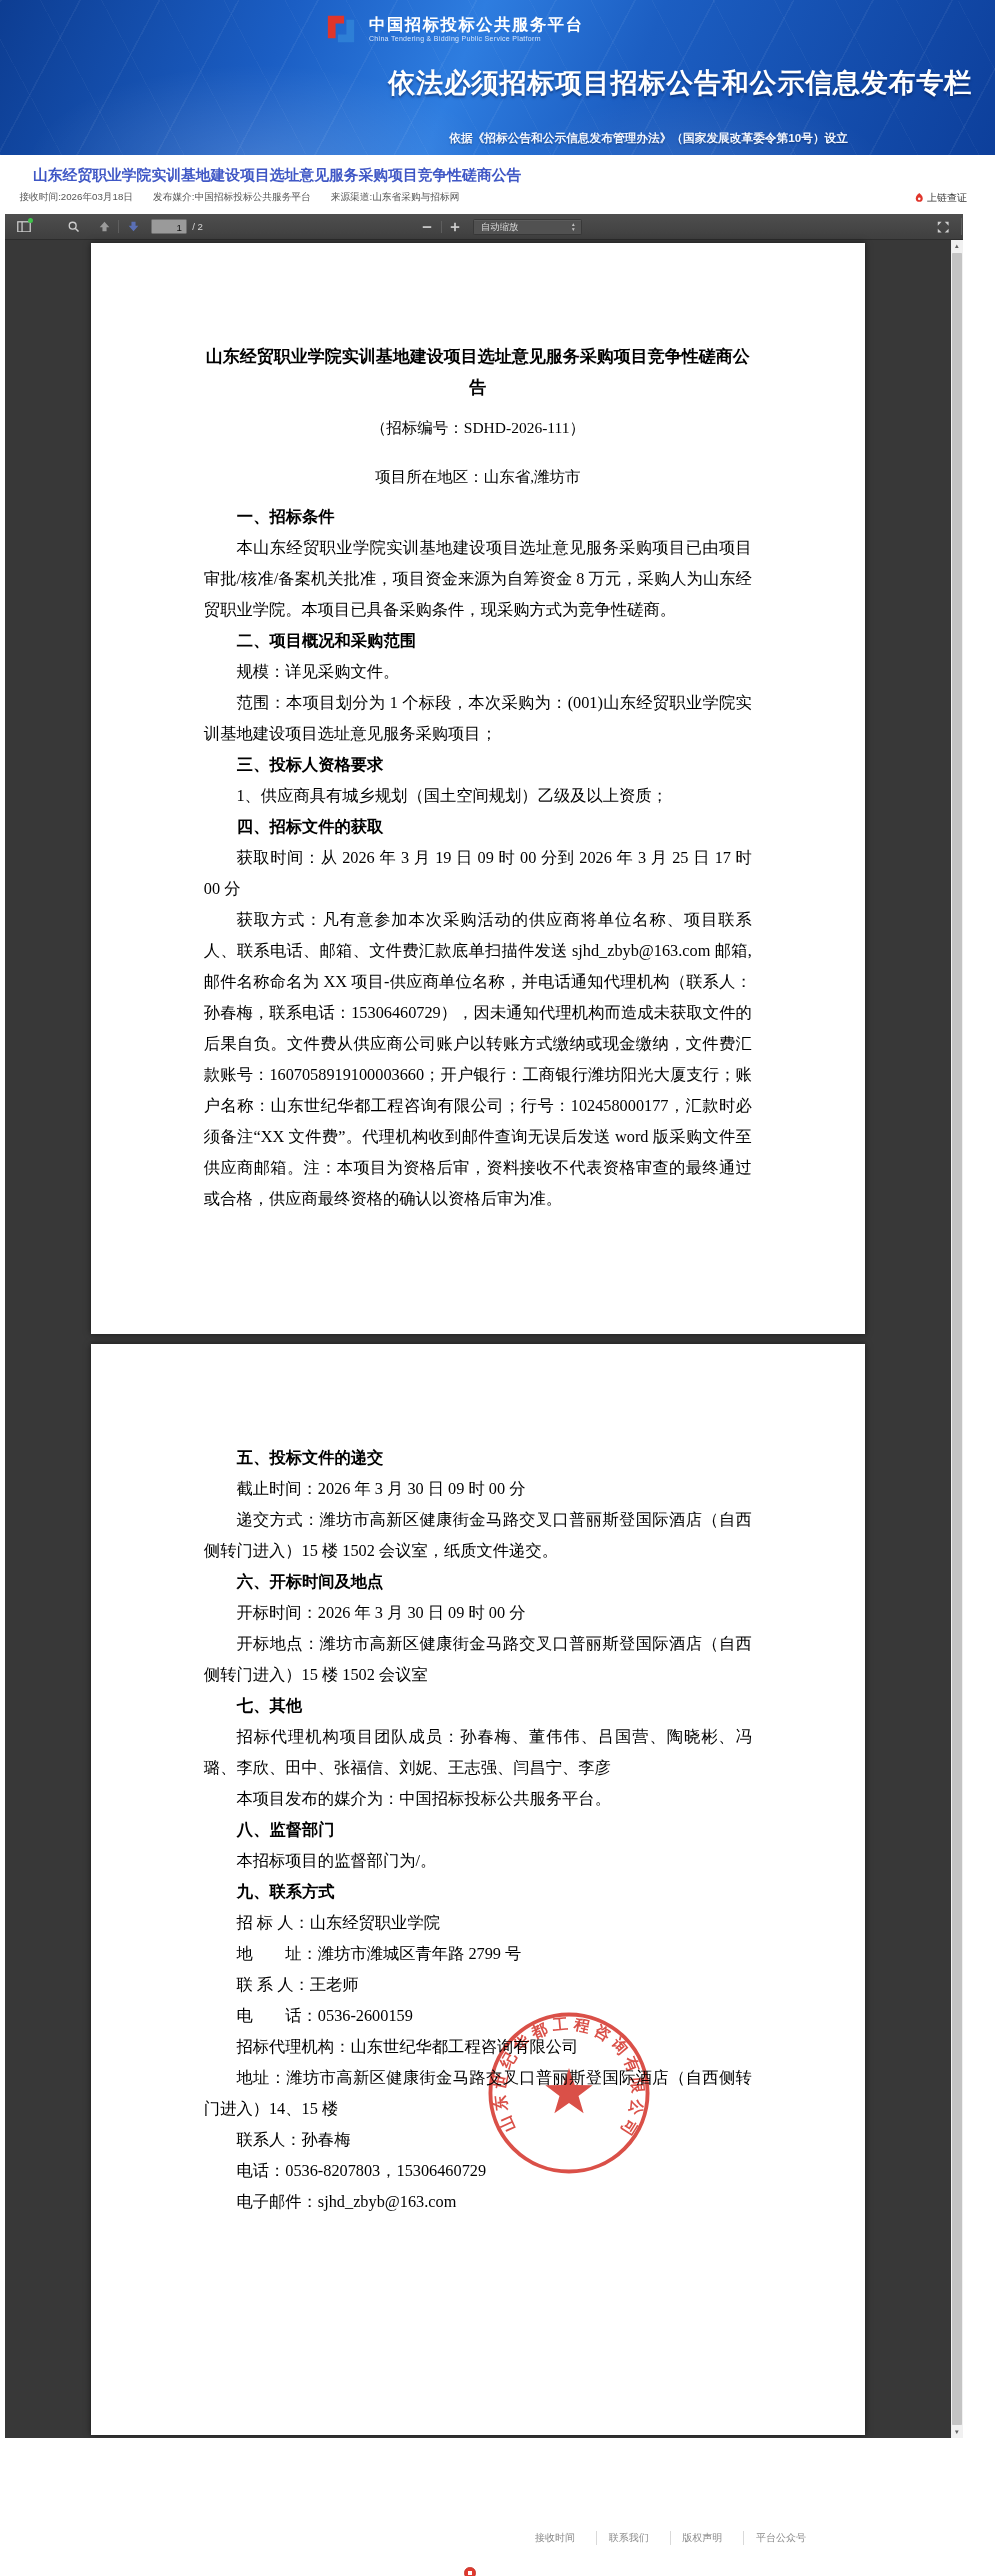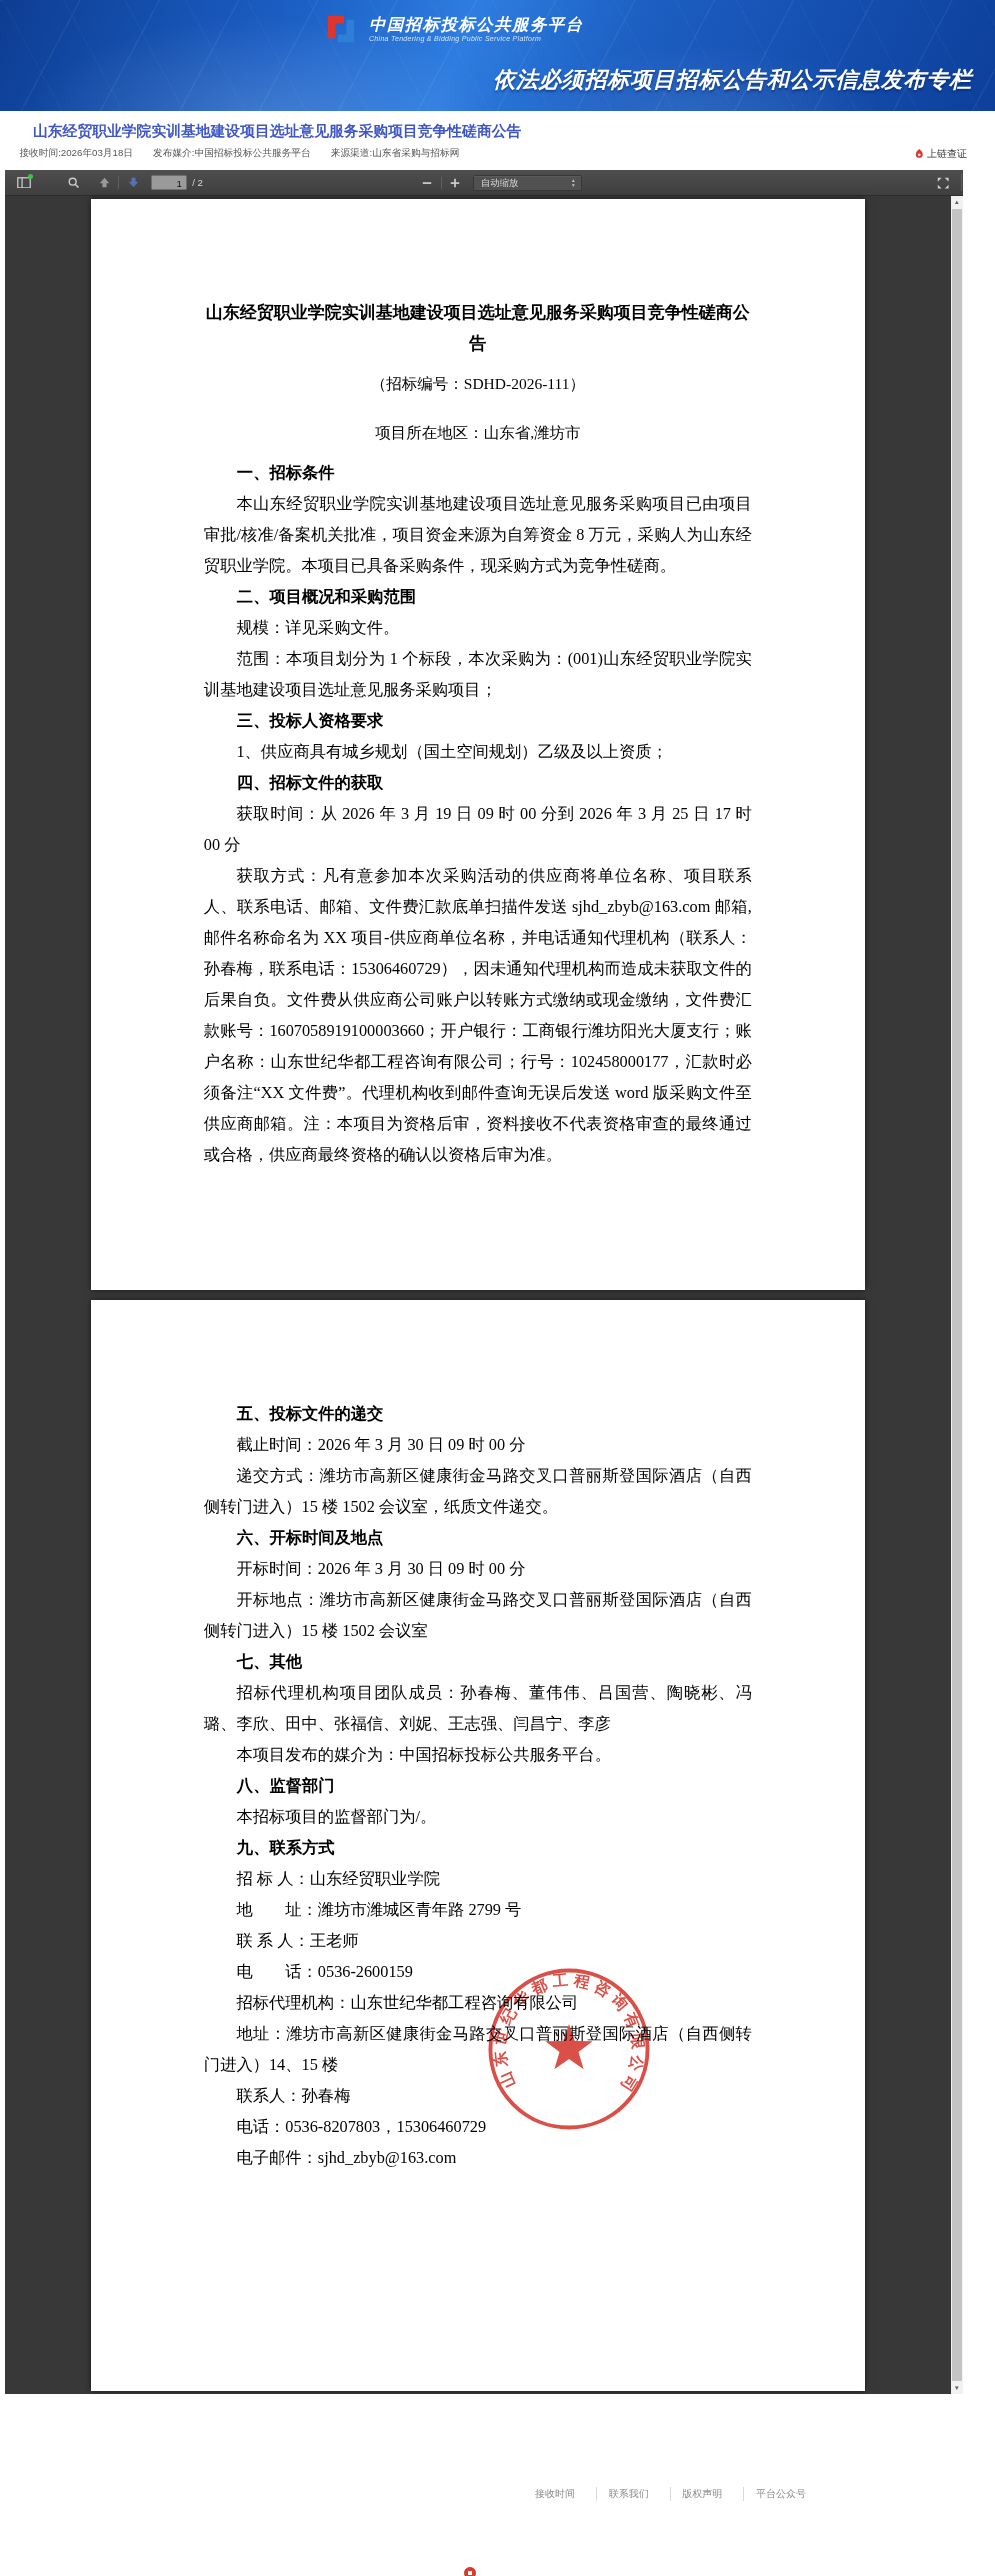--- a/index.html
+++ b/index.html
@@ -4,39 +4,38 @@
 <style>
   * { margin:0; padding:0; box-sizing:border-box; }
   html,body { background:#fff; }
   body {
     width:996px; height:2576px; overflow:hidden; position:relative;
     font-family:"Liberation Sans","DejaVu Sans",sans-serif;
   }
 
   
   .banner {
-    position:relative; width:996px; height:111px; overflow:hidden;
+    position:relative; width:996px; height:155px; overflow:hidden;
     background:
       radial-gradient(ellipse 388px 171px at 26% 108%, rgba(255,255,255,.16), transparent 60%),
       radial-gradient(ellipse 326px 140px at 70% 115%, rgba(255,255,255,.10), transparent 60%),
       linear-gradient(112deg,#0d3d92 0%,#1b5ec4 28%,#2e7de0 46%,#1c5ec2 63%,#0d3f9b 100%);
-    font-style: italic;
   }
   .banner::before {
     content:""; position:absolute; inset:0;
     background:
       repeating-linear-gradient(118deg, rgba(255,255,255,.05) 0 1.6px, transparent 1.6px 70px),
       repeating-linear-gradient(62deg, rgba(255,255,255,.04) 0 0.8px, transparent 0.8px 54px);
   }
   .logo-block { position:absolute; left:324px; top:12.4px; display:flex; align-items:center; }
   .logo-icon { width:34px; height:34px; margin-right:11px; }
   .logo-cn { color:#fff; font-size:16.3px; font-weight:bold; letter-spacing:1.6px; line-height:18.6px; }
   .logo-en { color:#d7e6fb; font-size:7px; letter-spacing:0.3px; line-height:9.3px; }
   .banner-title {
-    position:absolute; right:24px; top:65px; color:#fff; font-size:22px; font-weight:bold;
+    position:absolute; right:24px; top:65px; color:#fff; font-size:27px; font-weight:bold;
     letter-spacing:0.8px; text-shadow:0 1.6px 2.3px rgba(6,30,80,.55); white-space:nowrap;
   }
   .banner-sub {
     position:absolute; right:148px; top:131px; color:#f2f7ff; font-size:11.7px; font-weight:bold;
     text-shadow:0 0.8px 1.6px rgba(6,30,80,.5); white-space:nowrap;
   }
 
   
   .ann-head { padding:9.3px 0 0 0; }
   .ann-title {

